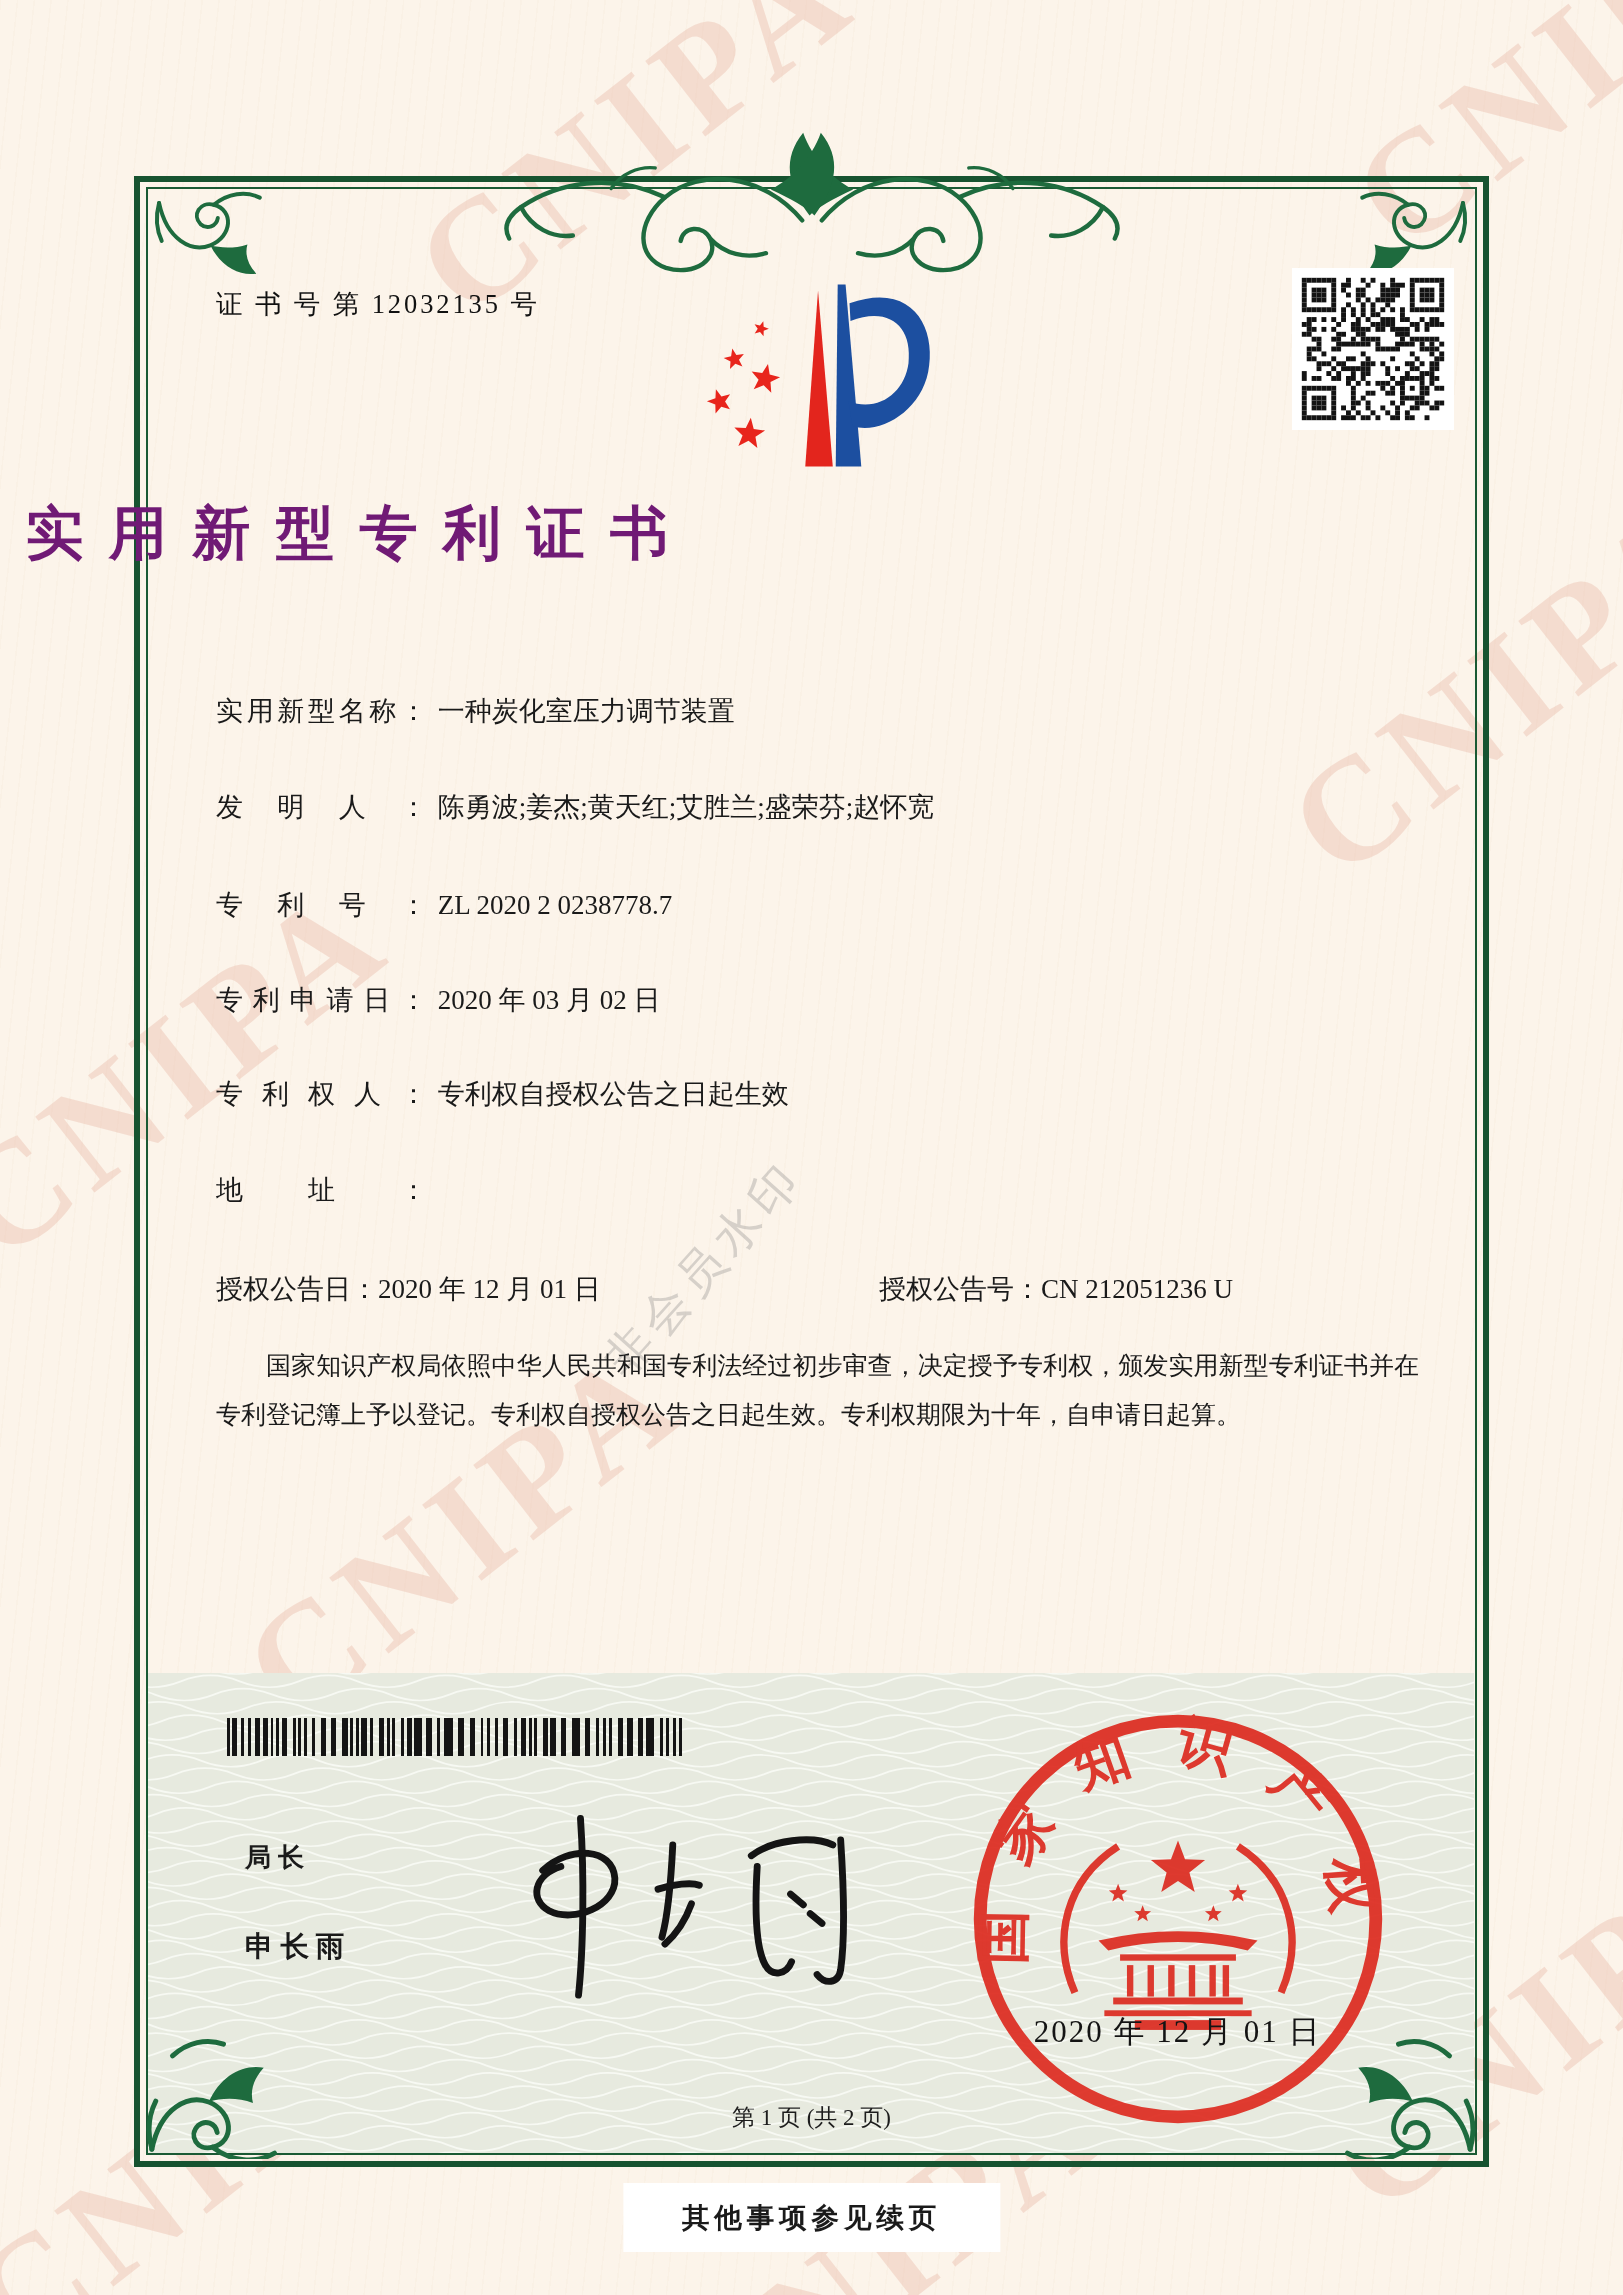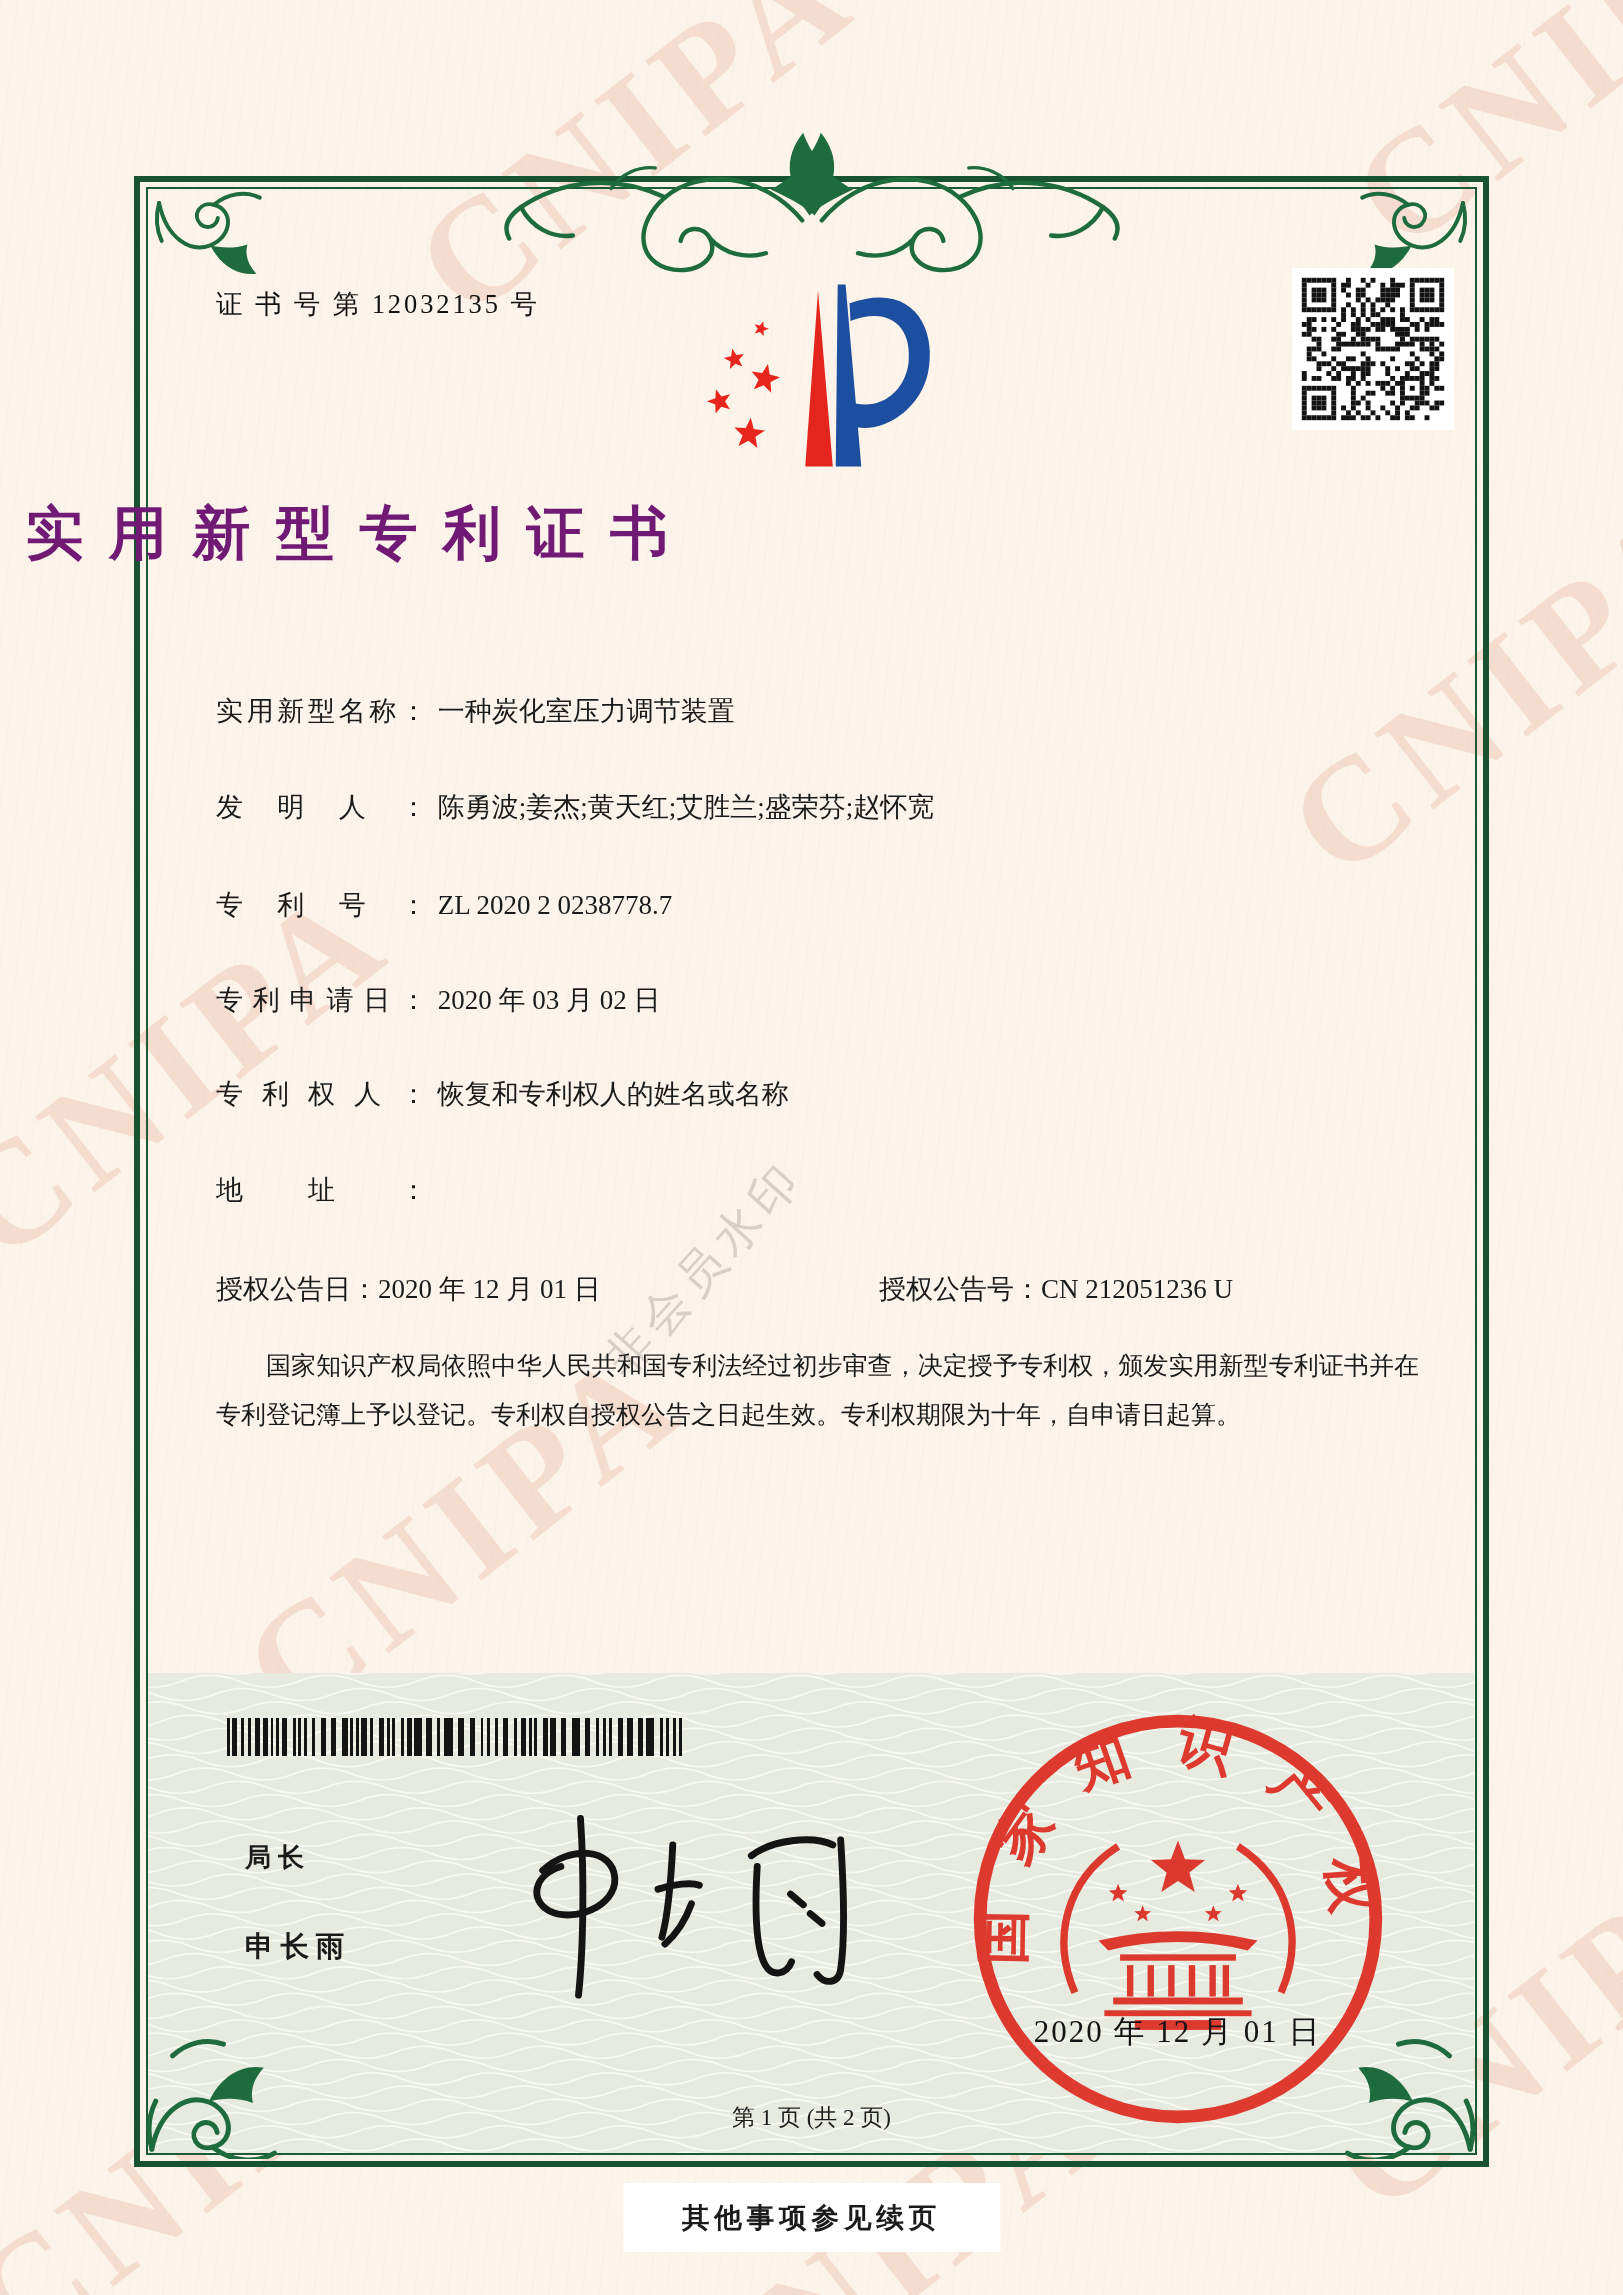--- a/index.html
+++ b/index.html
@@ -575,21 +575,21 @@
 <div class="abs field-row" style="top:789px;">
   <span class="flabel">发明人：</span><span class="fvalue">陈勇波;姜杰;黄天红;艾胜兰;盛荣芬;赵怀宽</span>
 </div>
 <div class="abs field-row" style="top:887px;">
   <span class="flabel">专利号：</span><span class="fvalue">ZL 2020 2 0238778.7</span>
 </div>
 <div class="abs field-row" style="top:982px;">
   <span class="flabel">专利申请日：</span><span class="fvalue">2020 年 03 月 02 日</span>
 </div>
 <div class="abs field-row" style="top:1076px;">
-  <span class="flabel">专利权人：</span><span class="fvalue">恢复和专利权人的姓名或名称</span>
+  <span class="flabel">专利权人：</span><span class="fvalue">专利权自授权公告之日起生效</span>
 </div>
 <div class="abs field-row" style="top:1172px;">
   <span class="flabel">地址：</span>
 </div>
 <div class="abs addr-val">
 </div>
 <div class="abs field-row" style="top:1271px;">
   <span>授权公告日：</span><span>2020 年 12 月 01 日</span>
   <span class="grant-g2">
     <span>授权公告号：</span><span>CN 212051236 U</span>

